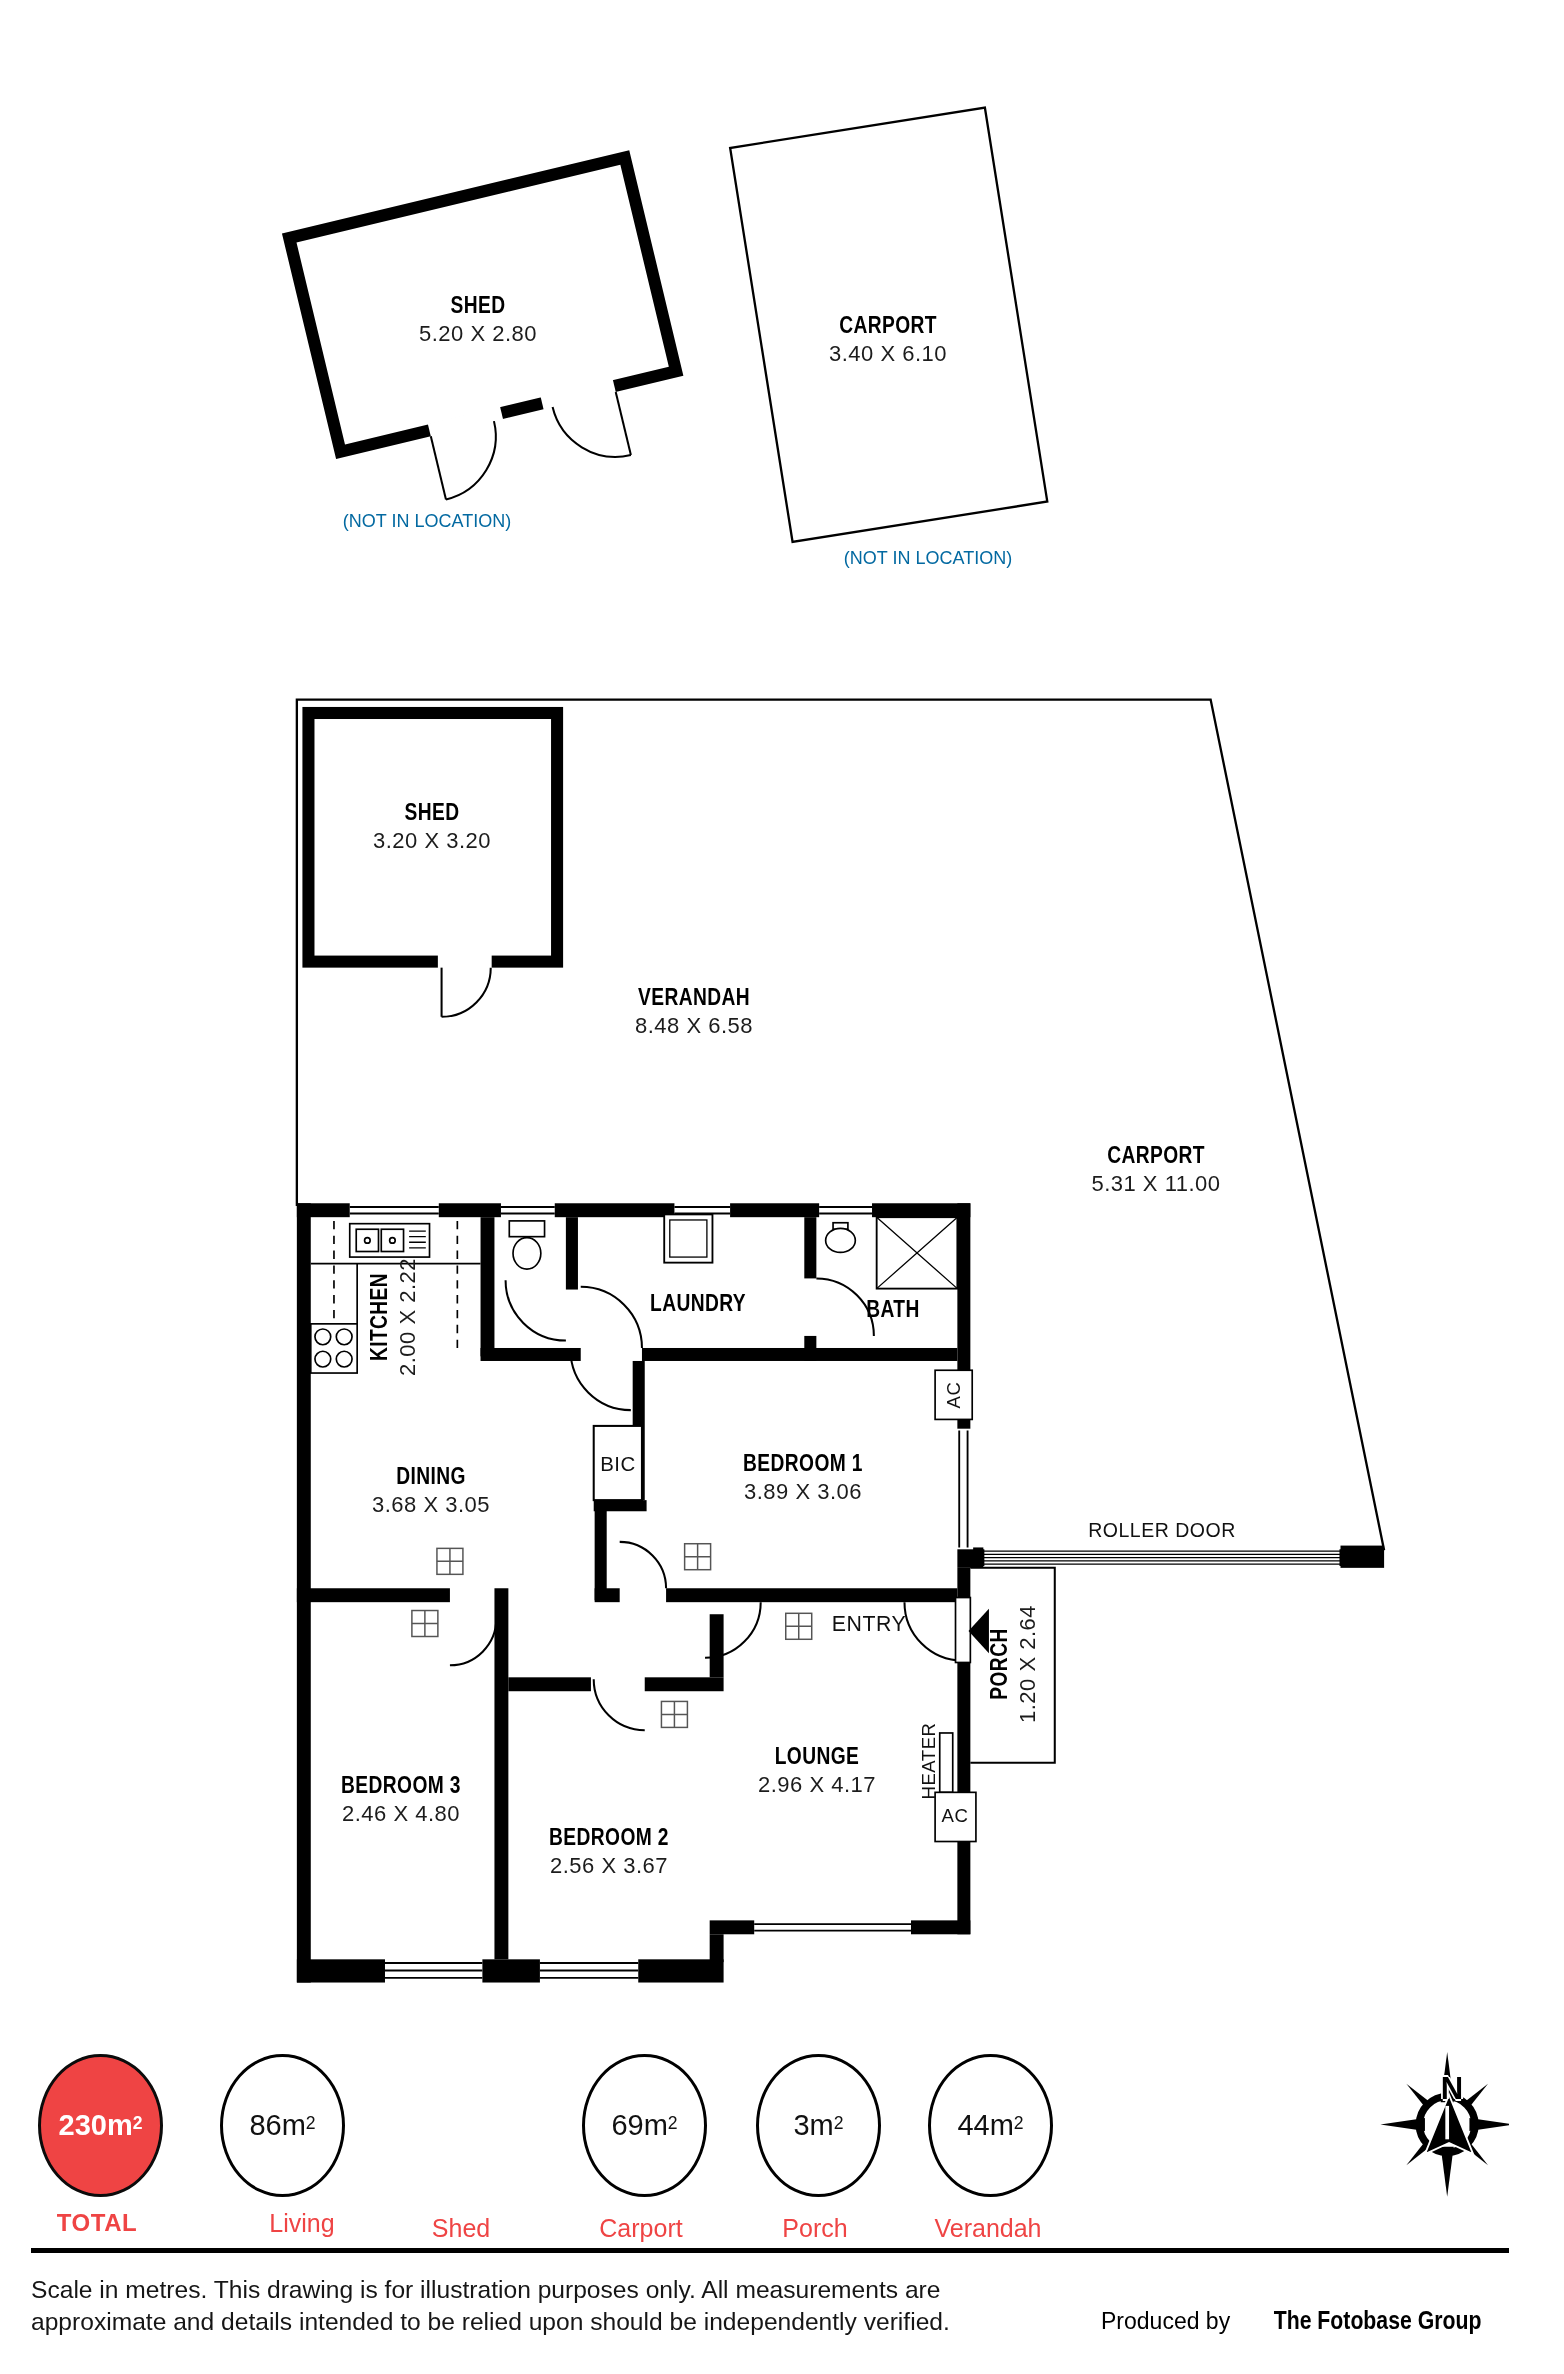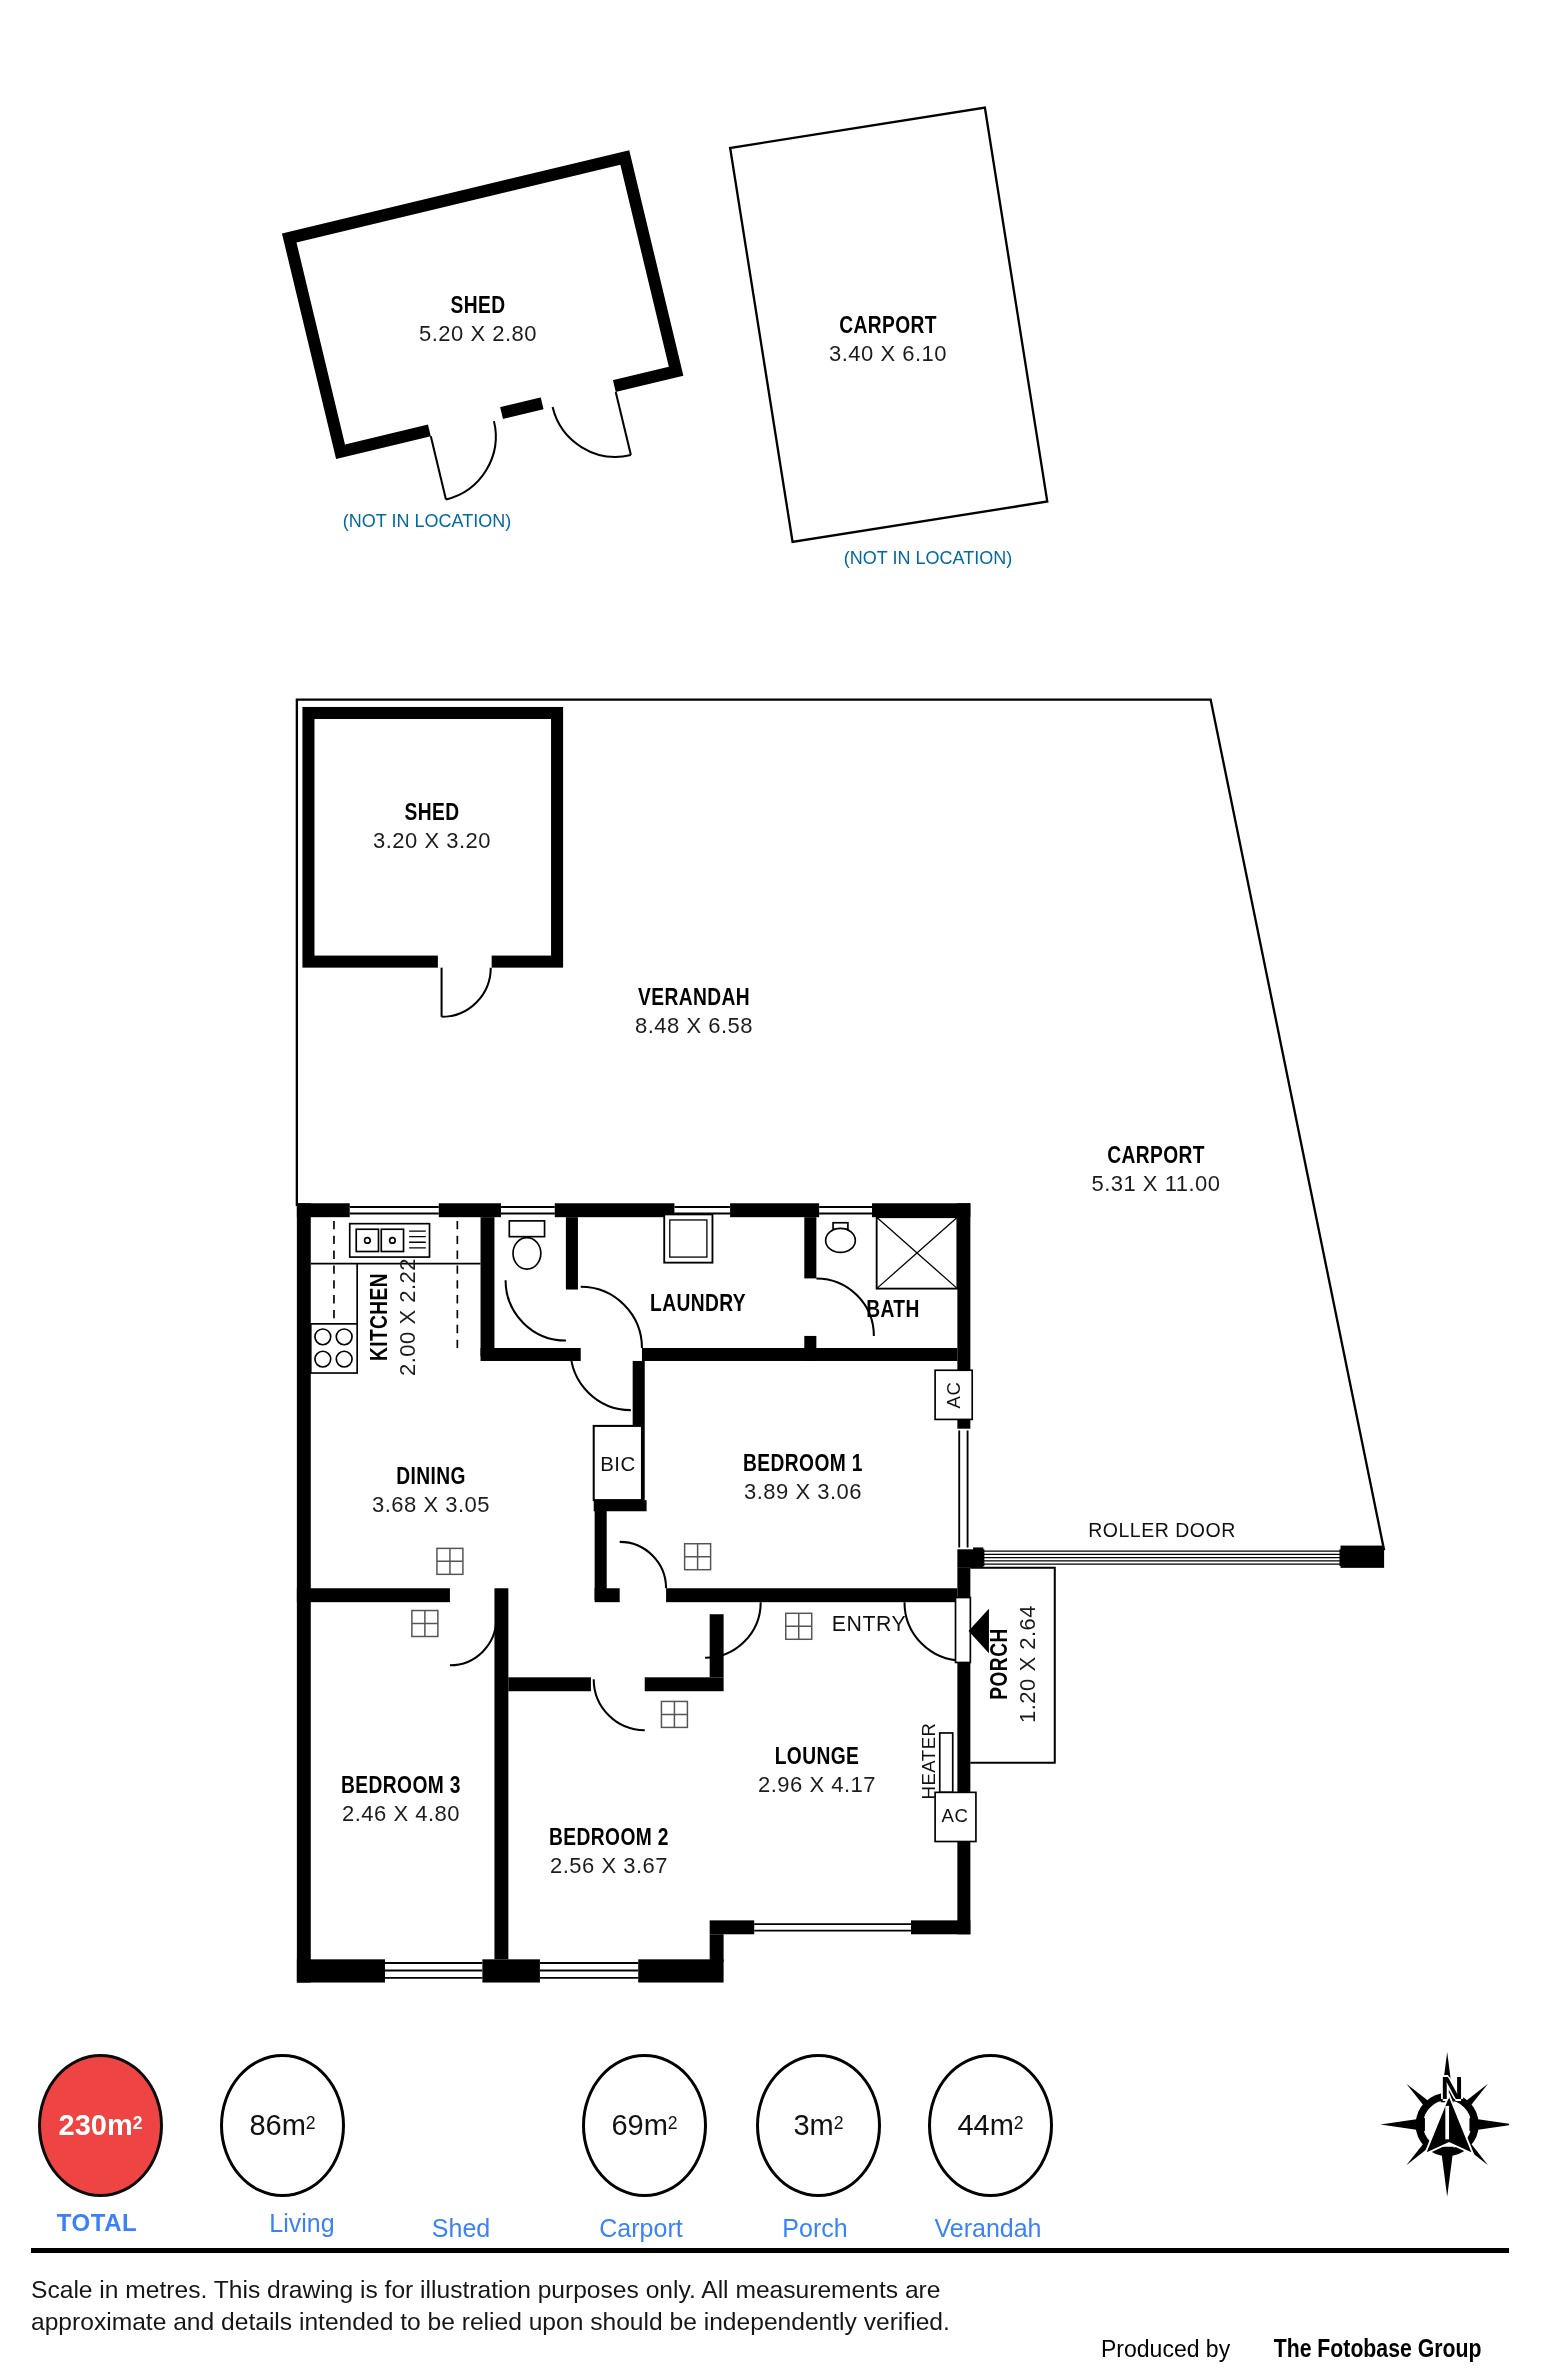--- a/index.html
+++ b/index.html
@@ -14,25 +14,25 @@
   .stack span{display:block;}
   .note{font-size:18px;color:#0369a1;}
   .tiny{font-size:19.5px;color:#111;letter-spacing:0.5px;}
   .legend-item{position:absolute;z-index:3;}
   .bubble{width:119px;height:137px;border:3.2px solid #000;border-radius:50%;background:#fff;
           display:flex;align-items:center;justify-content:center;}
   .bubble.filled{background:#ef4444;color:#fff;border-color:#0b0b0b;}
   .bubble .val{font-size:29px;color:inherit;}
   .bubble.filled .val{font-weight:bold;}
   .bubble sup{font-size:17.6px;vertical-align:5.6px;}
-  .leg-label{position:absolute;transform:translateX(-50%);font-size:25px;color:#3b82f6;z-index:3;white-space:nowrap;}
+  .leg-label{position:absolute;transform:translateX(-50%);font-size:25px;color:#ef4444;z-index:3;white-space:nowrap;}
   .leg-label.bold{font-weight:bold;font-size:24px;letter-spacing:0.5px;}
   .divider{position:absolute;left:31px;top:2248px;width:1502px;height:4.6px;background:#000;z-index:3;}
   .footer{position:absolute;left:31px;top:2274px;font-size:24.6px;color:#161616;line-height:32px;z-index:3;}
-  .credit{position:absolute;right:28px;top:2306px;font-size:23px;color:#000;z-index:3;margin-top:28px;}
+  .credit{position:absolute;right:28px;top:2306px;font-size:23px;color:#000;z-index:3;}
   .credit b{display:inline-block;transform:scaleX(.85);transform-origin:right;font-size:25px;}
   .north{position:absolute;left:1452px;top:2089px;transform:translate(-50%,-50%);
          font-weight:bold;font-size:31px;z-index:4;color:#000;
          text-shadow:-1.9px 0 0 #fff,1.9px 0 0 #fff,0 -1.9px 0 #fff,0 1.9px 0 #fff;}
 </style>
 </head>
 <body>
 
 <div id="canvas">
 

